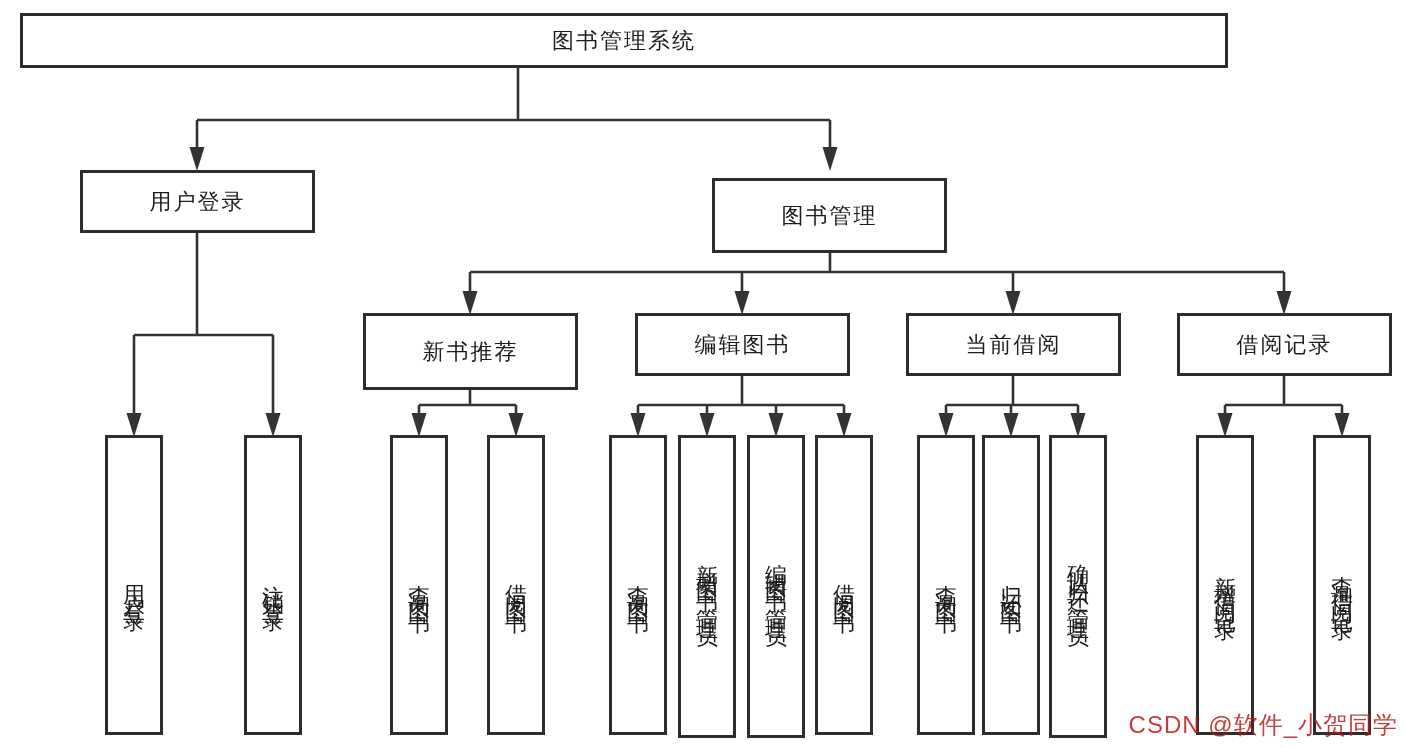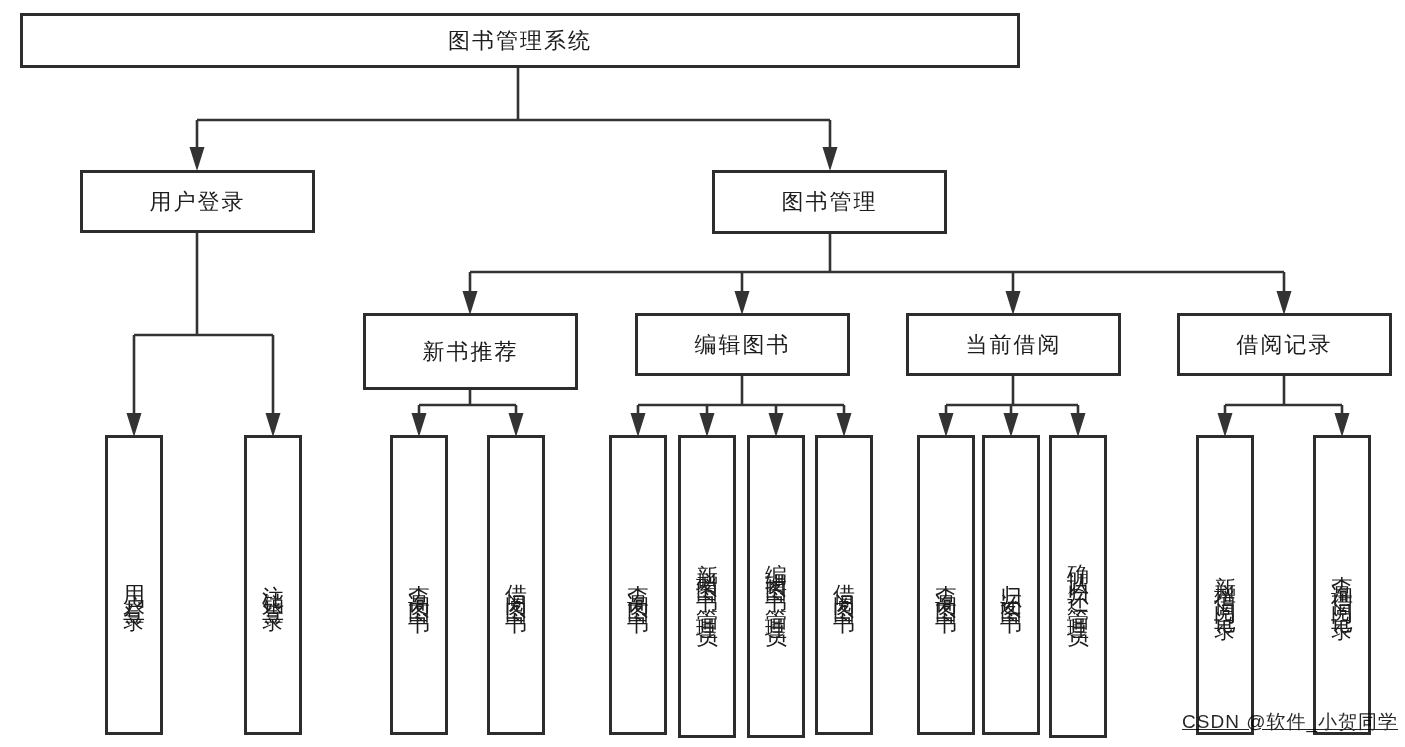--- a/index.html
+++ b/index.html
@@ -13,21 +13,21 @@
     display:flex;align-items:center;justify-content:center;z-index:2;
   }
   .node .lbl{
     font-size:22px;color:#1c1c1c;letter-spacing:2px;white-space:nowrap;line-height:1;
   }
   .node.v .lbl{
     writing-mode:vertical-rl;text-orientation:mixed;letter-spacing:9px;
   }
   #watermark{
     position:absolute;top:709px;right:7px;z-index:3;
-    font-size:19px;color:#000000;opacity:.85;letter-spacing:1px;white-space:nowrap;text-decoration:underline;
+    font-size:24px;color:#b91c1c;opacity:.85;letter-spacing:1px;white-space:nowrap;
   }
 </style>
 </head>
 <body>
 
 <div id="stage">
 
   <svg id="connectors" width="1405" height="747" viewBox="0 0 1405 747">
     <g stroke="#333333" stroke-width="2.6" fill="none">
       <path d="M518 68 V120 M197 120 H830 M197 120 V148 M830 120 V148
@@ -54,28 +54,28 @@
       <polygon points="768.5,413 783.5,413 776,437"></polygon>
       <polygon points="836.5,413 851.5,413 844,437"></polygon>
       <polygon points="938.5,413 953.5,413 946,437"></polygon>
       <polygon points="1003.5,413 1018.5,413 1011,437"></polygon>
       <polygon points="1070.5,413 1085.5,413 1078,437"></polygon>
       <polygon points="1217.5,413 1232.5,413 1225,437"></polygon>
       <polygon points="1334.5,413 1349.5,413 1342,437"></polygon>
     </g>
   </svg>
 
-  <div class="node h" style="left:20px;top:13px;width:1000px;height:55px">
+  <div class="node h" style="left:20px;top:13px;width:1208px;height:55px">
     <span class="lbl">图书管理系统</span>
   </div>
 
   <div class="node h" style="left:80px;top:170px;width:235px;height:63px">
     <span class="lbl">用户登录</span>
   </div>
-  <div class="node h" style="left:712px;top:170px;width:235px;height:64px">
+  <div class="node h" style="left:712px;top:178px;width:235px;height:75px">
     <span class="lbl">图书管理</span>
   </div>
 
   <div class="node h" style="left:363px;top:313px;width:215px;height:77px">
     <span class="lbl">新书推荐</span>
   </div>
   <div class="node h" style="left:635px;top:313px;width:215px;height:63px">
     <span class="lbl">编辑图书</span>
   </div>
   <div class="node h" style="left:906px;top:313px;width:215px;height:63px">

